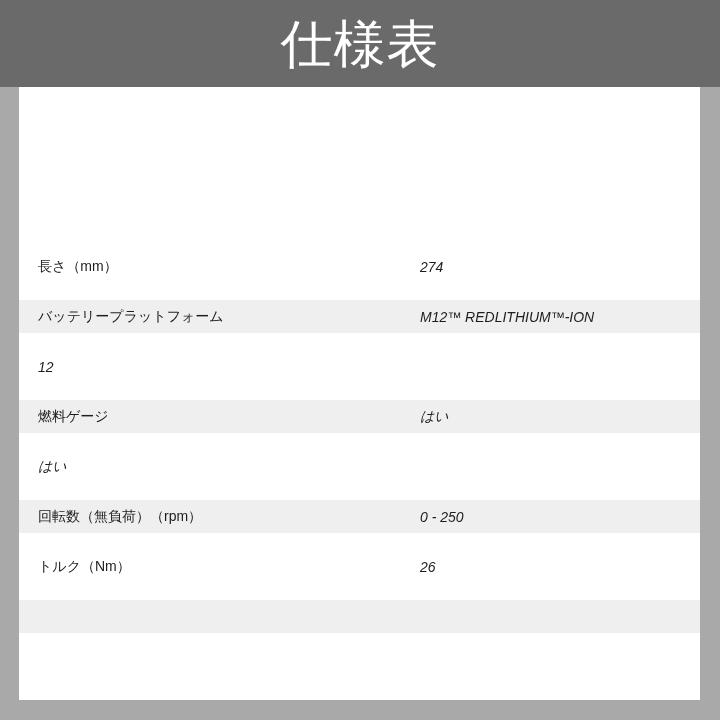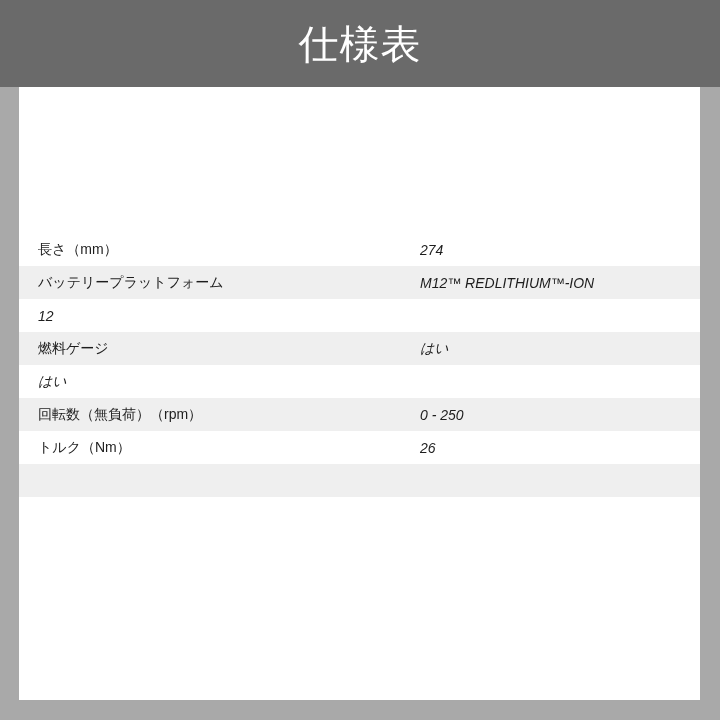--- a/index.html
+++ b/index.html
@@ -14,21 +14,21 @@
   .header-band {
     width: 720px;
     height: 87px;
     background: var(--header_bg, #6a6a6a);
     display: flex;
     align-items: center;
     justify-content: center;
   }
   .page-title {
     color: #ffffff;
-    font-size: 40px;
+    font-size: 52px;
     font-weight: 400;
     letter-spacing: 1px;
     margin: 0;
     line-height: 1;
   }
   .page-body {
     width: 720px;
     height: 633px;
     background: var(--page_bg, #a9a9a9);
     padding: 0 20px 20px 19px;
@@ -45,20 +45,21 @@
     width: 100%;
   }
   .spec-row {
     display: flex;
     align-items: center;
     height: 33px;
     padding-left: 19px;
     font-size: 14px;
     color: var(--text, #1d1d1d);
     background: #ffffff;
+    margin-top: 17px;
   }
   .spec-row:nth-child(even) {
     background: var(--row_alt_bg, #efefef);
   }
   .spec-label {
     flex: 0 0 382px;
     width: 382px;
     white-space: nowrap;
     overflow: hidden;
   }

